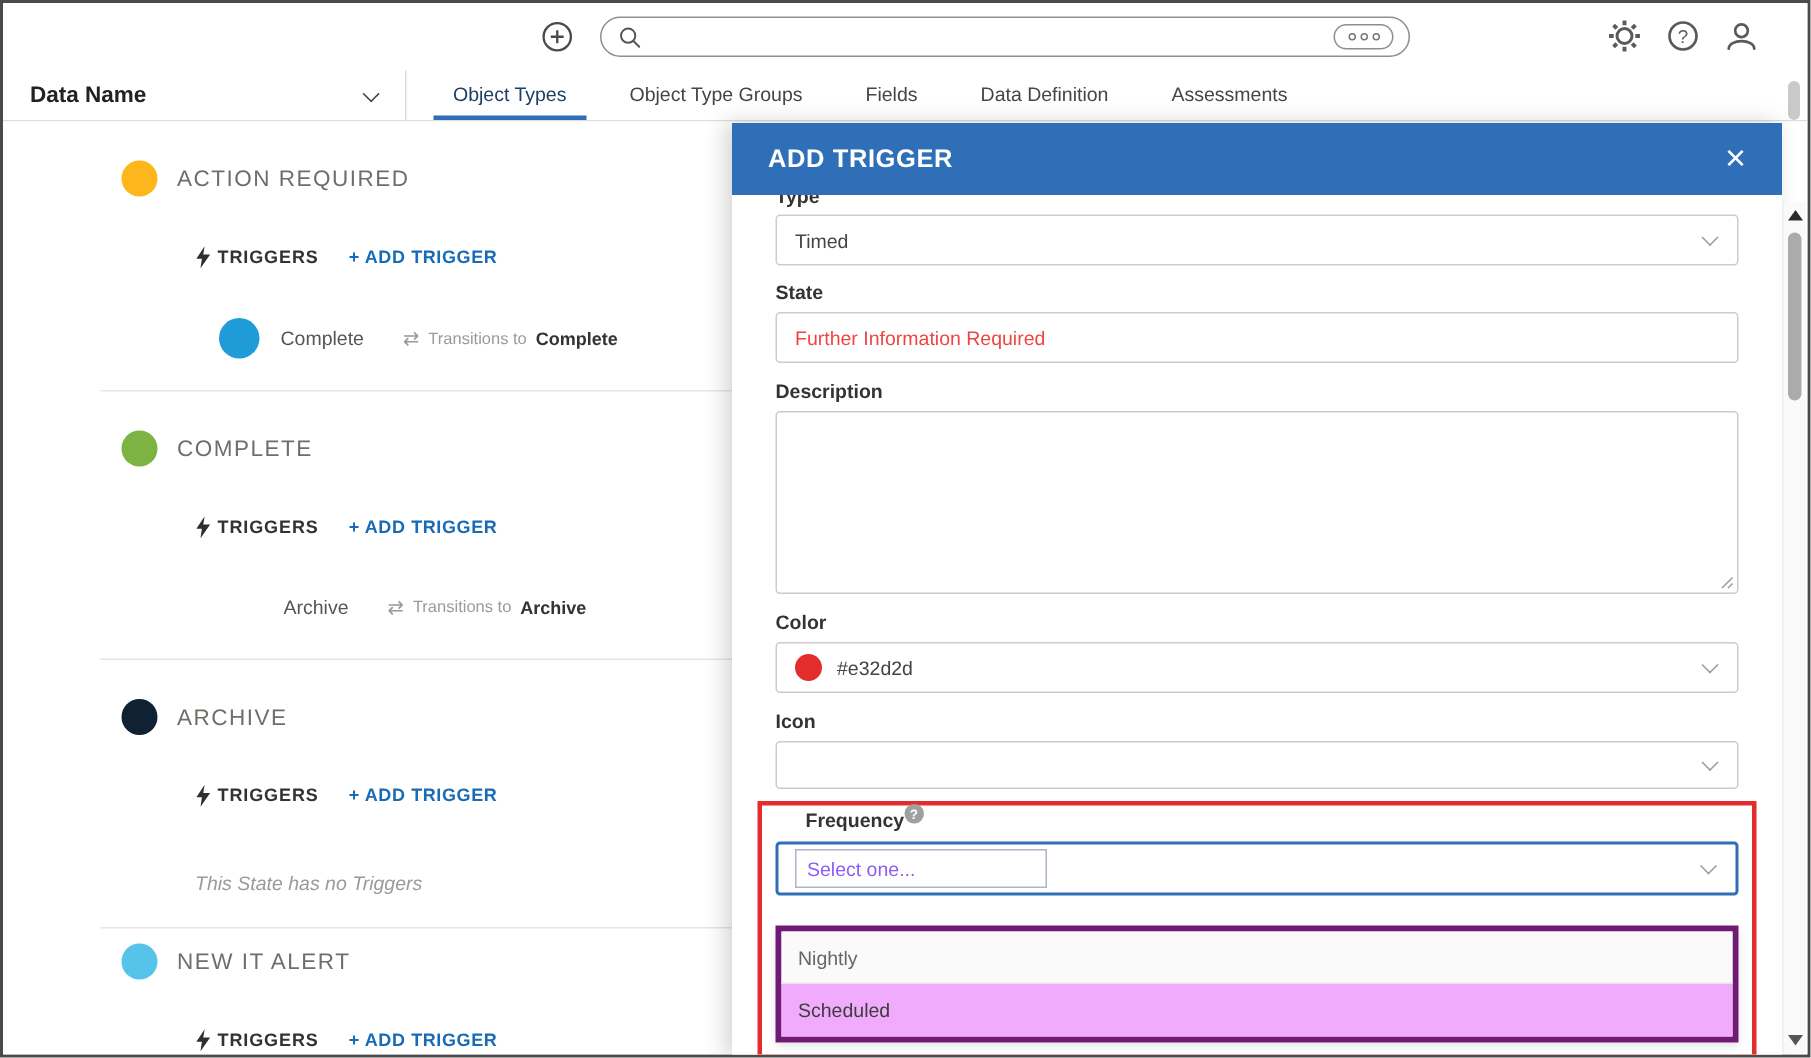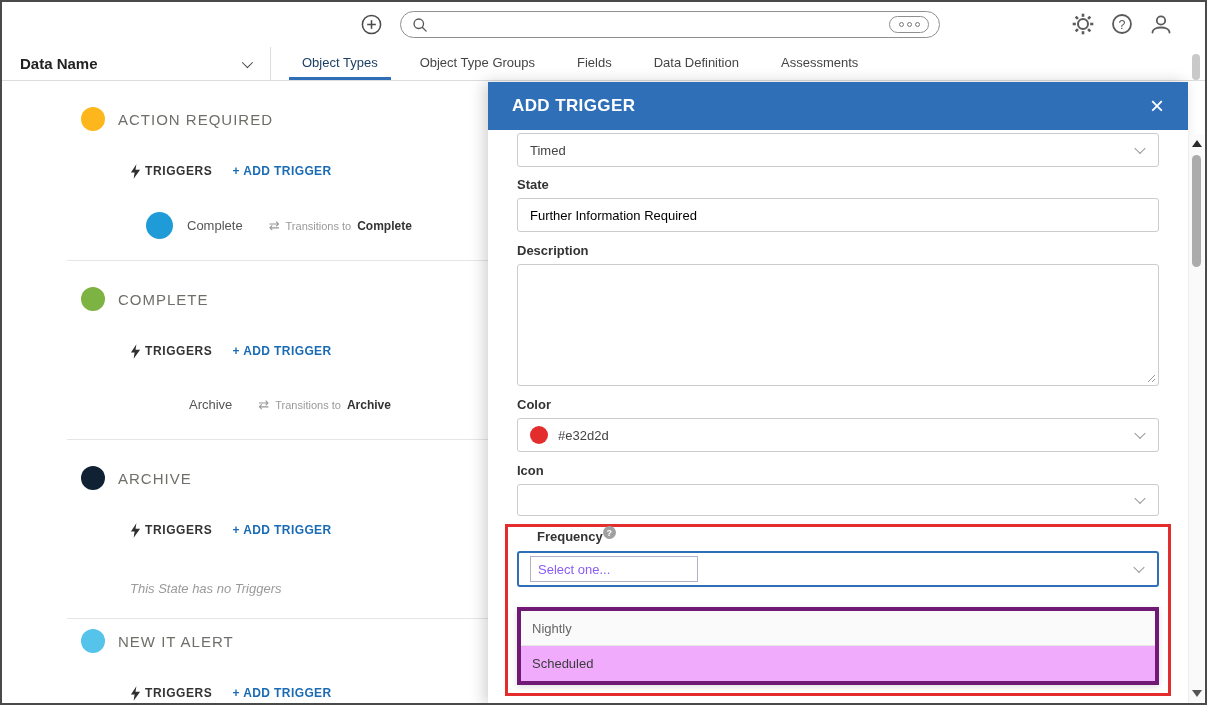--- a/index.html
+++ b/index.html
@@ -65,21 +65,21 @@
   .clipped-label { height:10px; overflow:hidden; }
   .clipped-label span { display:block; margin-top:-7px; font-size:13px; font-weight:700; color:#333; }
   .field-label { font-size:13px; font-weight:700; color:#333; line-height:14px; }
   .lbl-mt { margin-top:12px; }
   .select { position:relative; height:34px; border:1px solid #ccc; border-radius:3px; background:#fff;
             display:flex; align-items:center; padding:0 12px; font-size:13px; color:#444; cursor:pointer; }
   .chev { position:absolute; right:14px; top:50%; width:8px; height:8px;
           border-right:1.6px solid #999; border-bottom:1.6px solid #999;
           transform:translateY(-70%) rotate(45deg); }
   .text-input { width:100%; height:34px; border:1px solid #ccc; border-radius:3px; padding:0 12px;
-                font-size:13px; color:#000000; font-family:"Liberation Sans", sans-serif; outline:none; }
+                font-size:13px; color:#ef4444; font-family:"Liberation Sans", sans-serif; outline:none; }
   .textarea-wrap { position:relative; height:122px; }
   .textarea-wrap textarea { width:100%; height:100%; border:1px solid #ccc; border-radius:3px;
                             resize:none; padding:8px 12px; font-size:13px; color:#444;
                             font-family:"Liberation Sans", sans-serif; outline:none; }
   .resize-corner { position:absolute; right:3px; bottom:3px; }
   .swatch { width:18px; height:18px; border-radius:50%; margin-right:10px; flex:0 0 auto; }
   .freq-box { margin:8px -12px 0; border:3px solid #e32d2d; padding:3px 9px 8px; }
   .freq-label-row { display:flex; gap:0; height:16px;padding-left:20px; }
   .help-badge { width:13px; height:13px; border-radius:50%; background:#a0a0a0; color:#fff;
                 font-size:9px; font-weight:700; display:flex; align-items:center; justify-content:center;
@@ -253,20 +253,23 @@
     </div>
   </div>
 
   <div class="modal">
     <div class="modal-header" style="background-color: rgb(46, 111, 183);">
       <span class="modal-title">ADD TRIGGER</span>
       <span class="modal-close">×</span>
     </div>
     <div class="modal-body">
 
+      <div class="clipped-label">
+        <span>Type</span>
+      </div>
       <div class="select" style="margin-top:3px">
         <span>Timed</span>
         <span class="chev"></span>
       </div>
 
       <div class="field-label" style="margin-top:11px">State</div>
       <input class="text-input" style="margin-top: 6px;" type="text" value="Further Information Required">
 
       <div class="field-label lbl-mt">Description</div>
       <div class="textarea-wrap" style="margin-top:6px">

